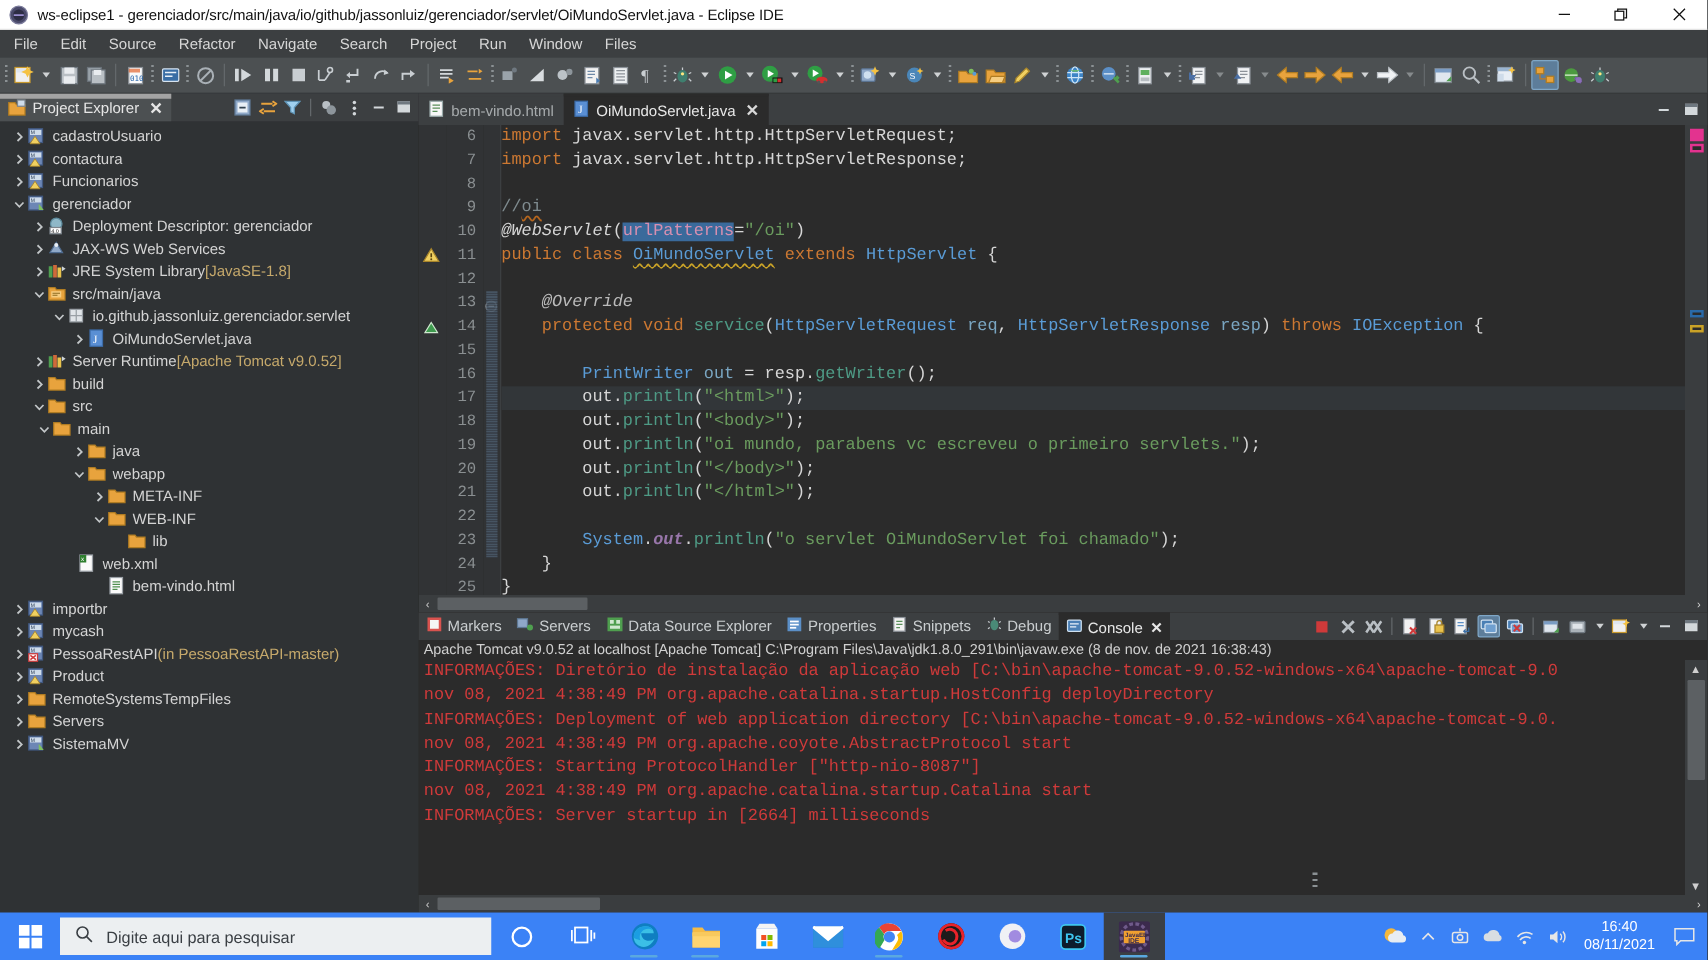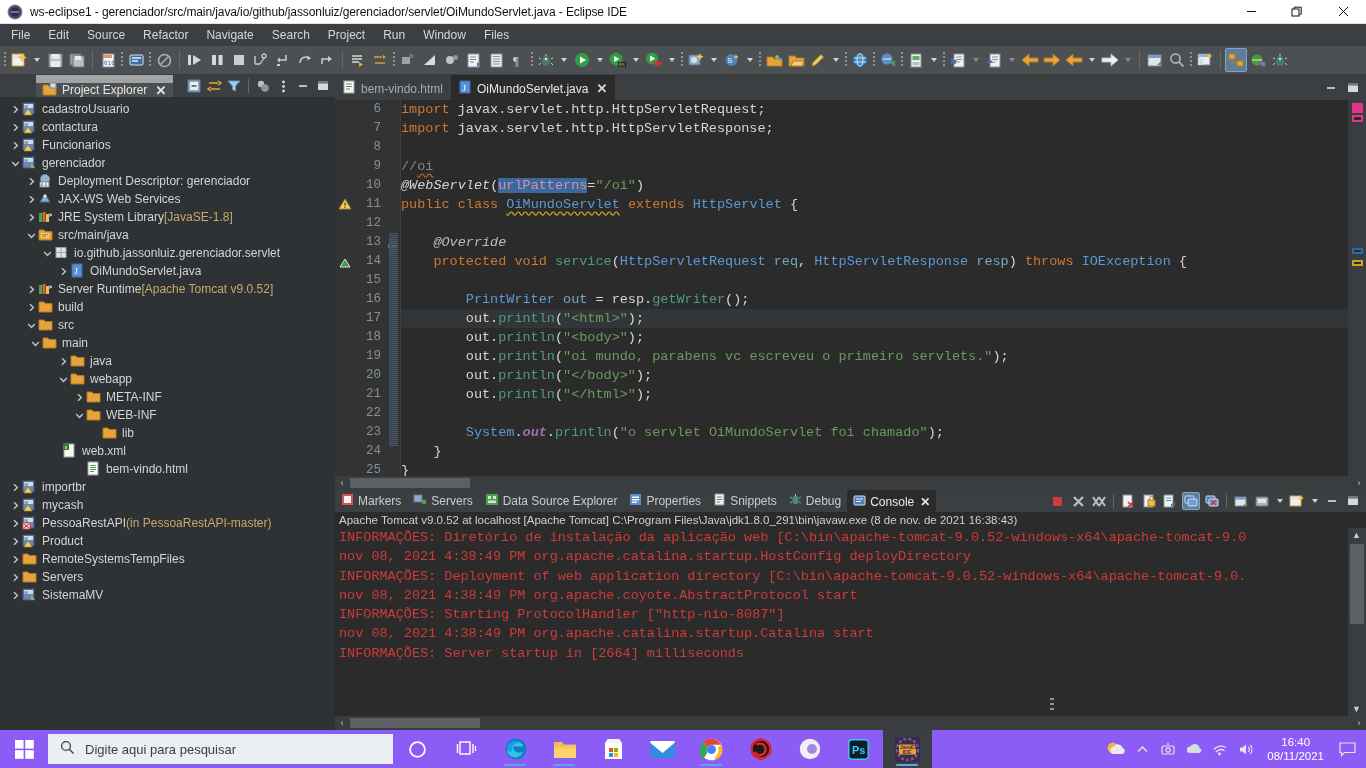--- a/index.html
+++ b/index.html
@@ -63,24 +63,23 @@
   .caret { width: 0;height:0;border-left:3.5px solid transparent;border-right:3.5px solid transparent;border-top:4px solid #cfd2d4; }
   .tb-btn.active { background:#5d7d9a; border:1px solid #7fa7c7; border-radius:2px; }
 
   
   .workarea { position: absolute; top: 75px; left: 0; right: 0; bottom: 38px; background:#36393b; }
 
   
   .explorer { position: absolute; left: 0; top: 0; width: 335px; bottom: 0; background: #2f3234; }
   .view-tabrow { height: 22px; display: flex; align-items: stretch; background:#3c3f41; }
   .view-tab {
-    background: #4c5052; display: flex; align-items: center; gap: 5px;
+    background: #4c5052; display: flex; align-items: flex-start; gap: 5px;
     padding: 0 7px 0 6px; color: #e6e6e6; font-size: 12px; white-space: nowrap;
-    border-top: 8px solid #a3a3a3;
-    margin-left: 36px;
+    border-top: 4px solid #a3a3a3;
   }
   .view-tools { margin-left: auto; display: flex; align-items: center; padding-right: 3px; gap:2px; }
   .vt-btn { width: 18px; height: 18px; display:flex;align-items:center;justify-content:center; }
   .tree {
     position:absolute; top:22px; left:0; right:0; bottom:0; overflow:hidden;
     padding-top: 3px;
   }
   .trow {
     height: 18px; display: flex; align-items: center; white-space: nowrap;
     font-size: 12px; color: #d4d4d4; padding-right: 4px;
@@ -144,21 +143,21 @@
   .cn-head { height:16px; background:#2b2b2b; color:#d0d0d0; font-size:11.5px; padding-left:4px; white-space:nowrap; overflow:hidden; line-height:16px;}
   .cn-body { position:absolute; top:38px; left:0; right:18px; bottom:14px; overflow:hidden; background:#2b2b2b;}
   .cn-line { font-family:"Liberation Mono", monospace; font-size:13.5px; line-height:19.3px; color:#cf3a3a; white-space:pre; padding-left:4px; }
   .cn-over { position:absolute; right:0; top:38px; width:18px; bottom:14px; background:#3a3d3f; }
 
   
   .pane-dots { position:absolute; left:1050px; bottom:18px; width:4px; height:14px;
     background-image: repeating-linear-gradient(to bottom,#8b9194 0 2px, transparent 2px 5px); }
 
   
-  .taskbar { position:absolute; left:0; right:0; bottom:0; height:38px; background:#8b5cf6; display:flex; align-items:center; }
+  .taskbar { position:absolute; left:0; right:0; bottom:0; height:38px; background:#3b82f6; display:flex; align-items:center; }
   .start { width:48px;height:38px;display:flex;align-items:center;justify-content:center;}
   .searchbox { width:345px; height:30px; background:#eceff1; display:flex; align-items:center; gap:10px; padding-left:12px; }
   .searchbox .txt { color:#3a3f44; font-size:13px; }
   .tb-icons { display:flex; align-items:flex-start; }
   .tbi { width:49px;height:38px;display:flex;align-items:center;justify-content:center; position:relative;}
   .tbi.run::after { content:""; position:absolute; bottom:2px; left:13px; width:22px; height:2px; background:#5aa8e0; border-radius:1px;}
   .tbi.active { background:#3b3f44; }
   .tray { margin-left:auto; display:flex; align-items:center; gap:0px; padding-right:4px;}
   .tray .ti { width:26px;height:38px;display:flex;align-items:center;justify-content:center;color:#e6e6e6;}
   .clock { color:#fff; font-size:11.5px; text-align:center; line-height:14px; padding:0 8px; }

